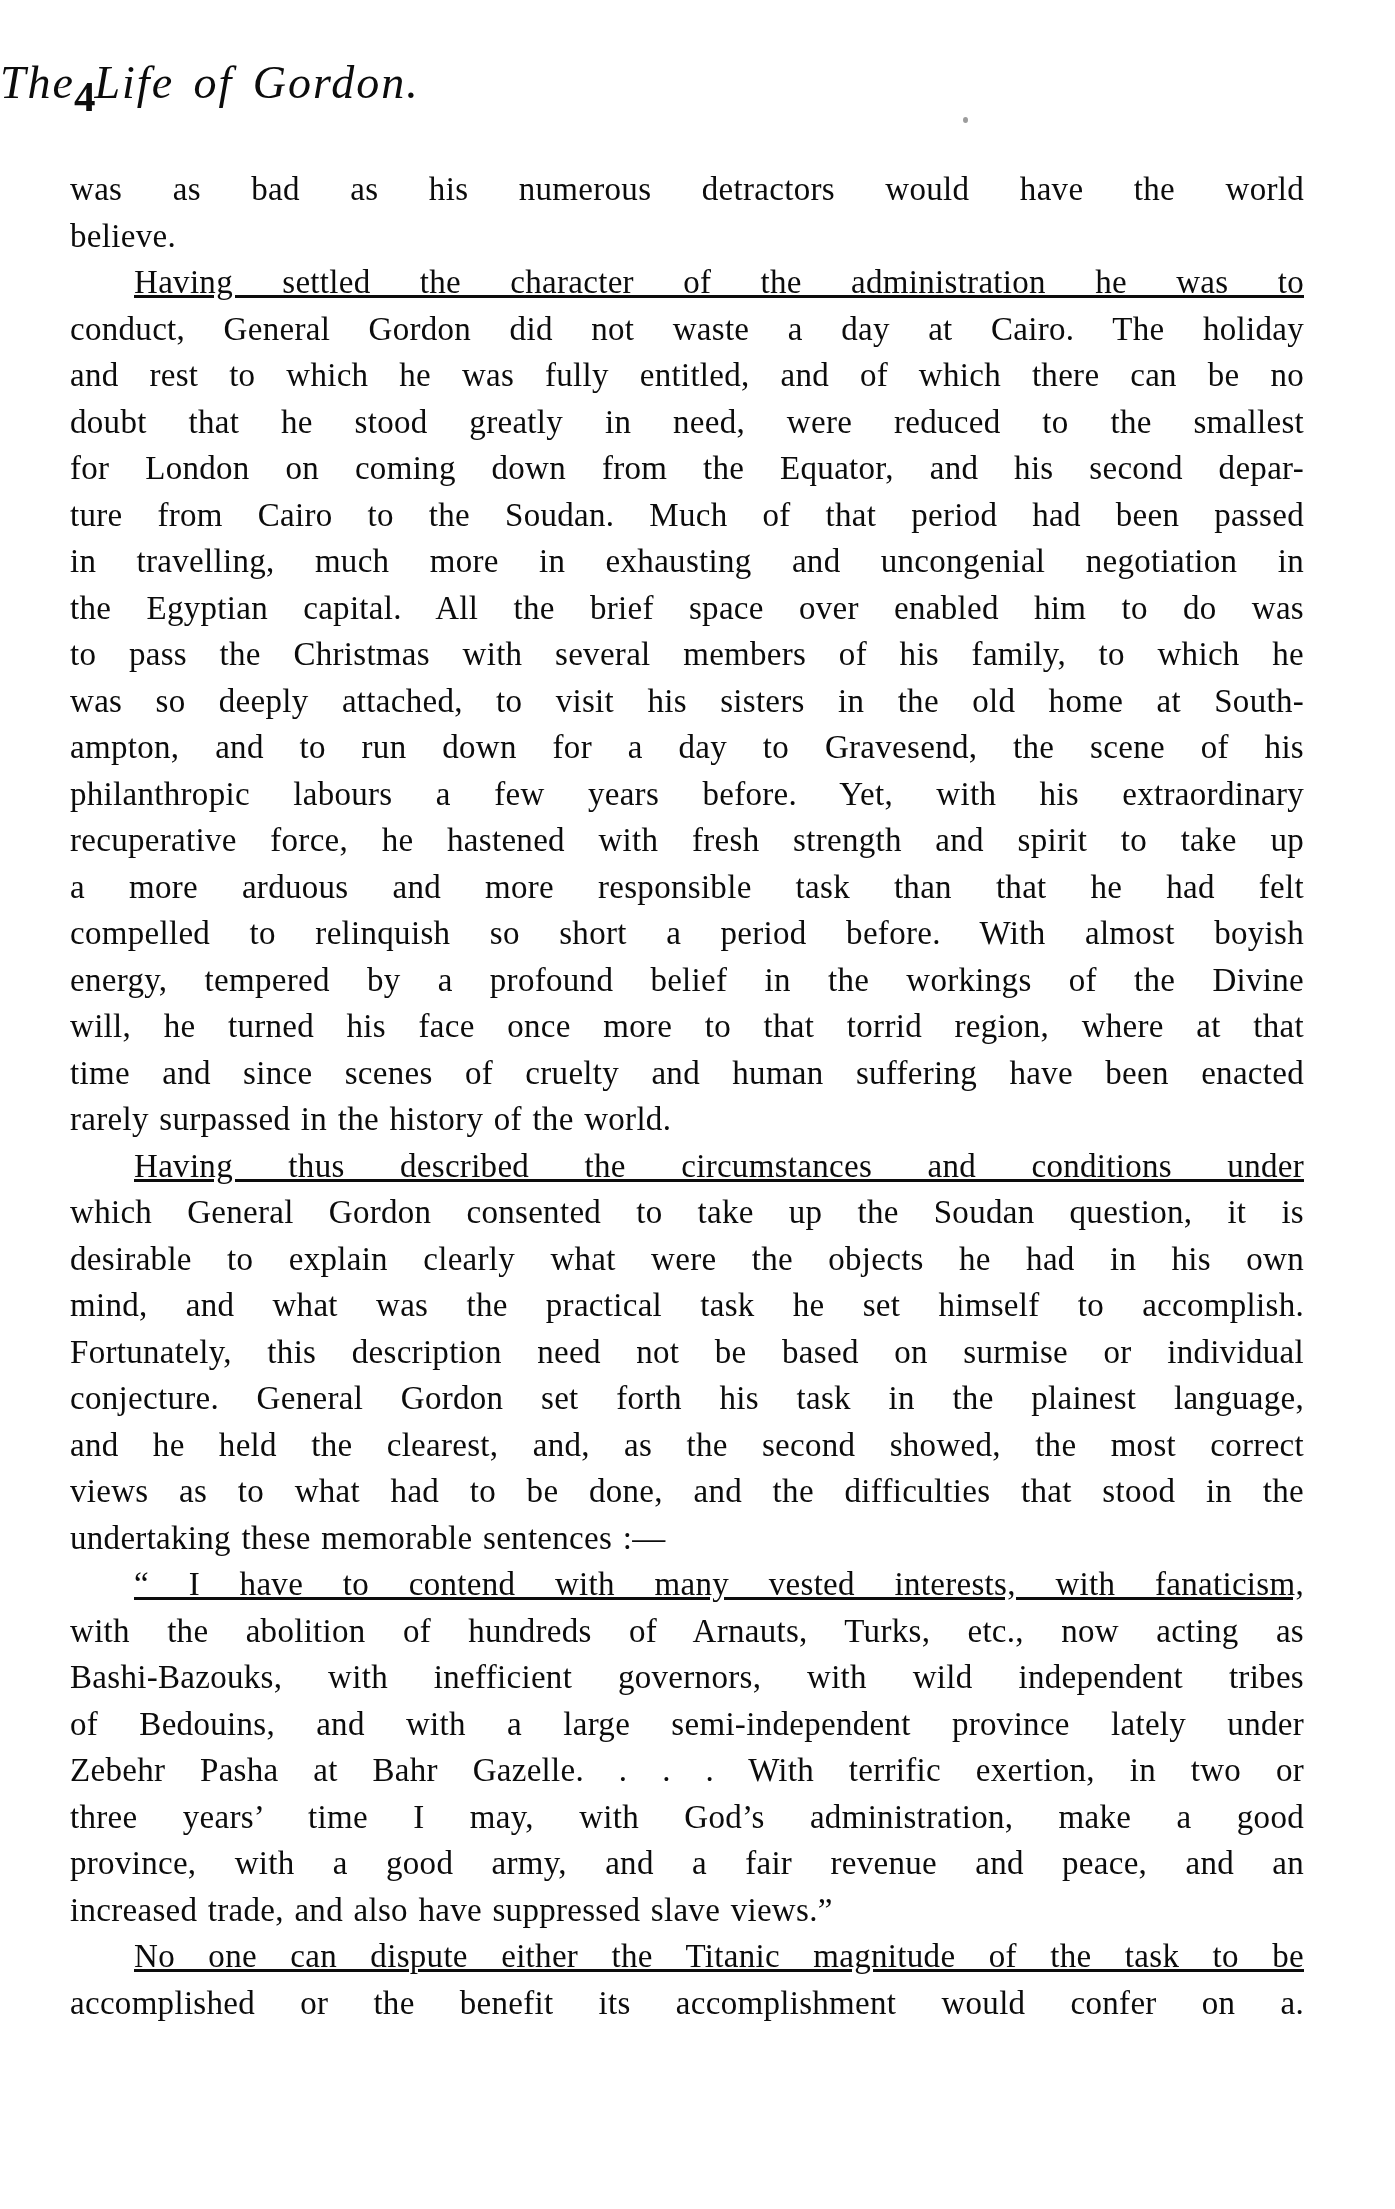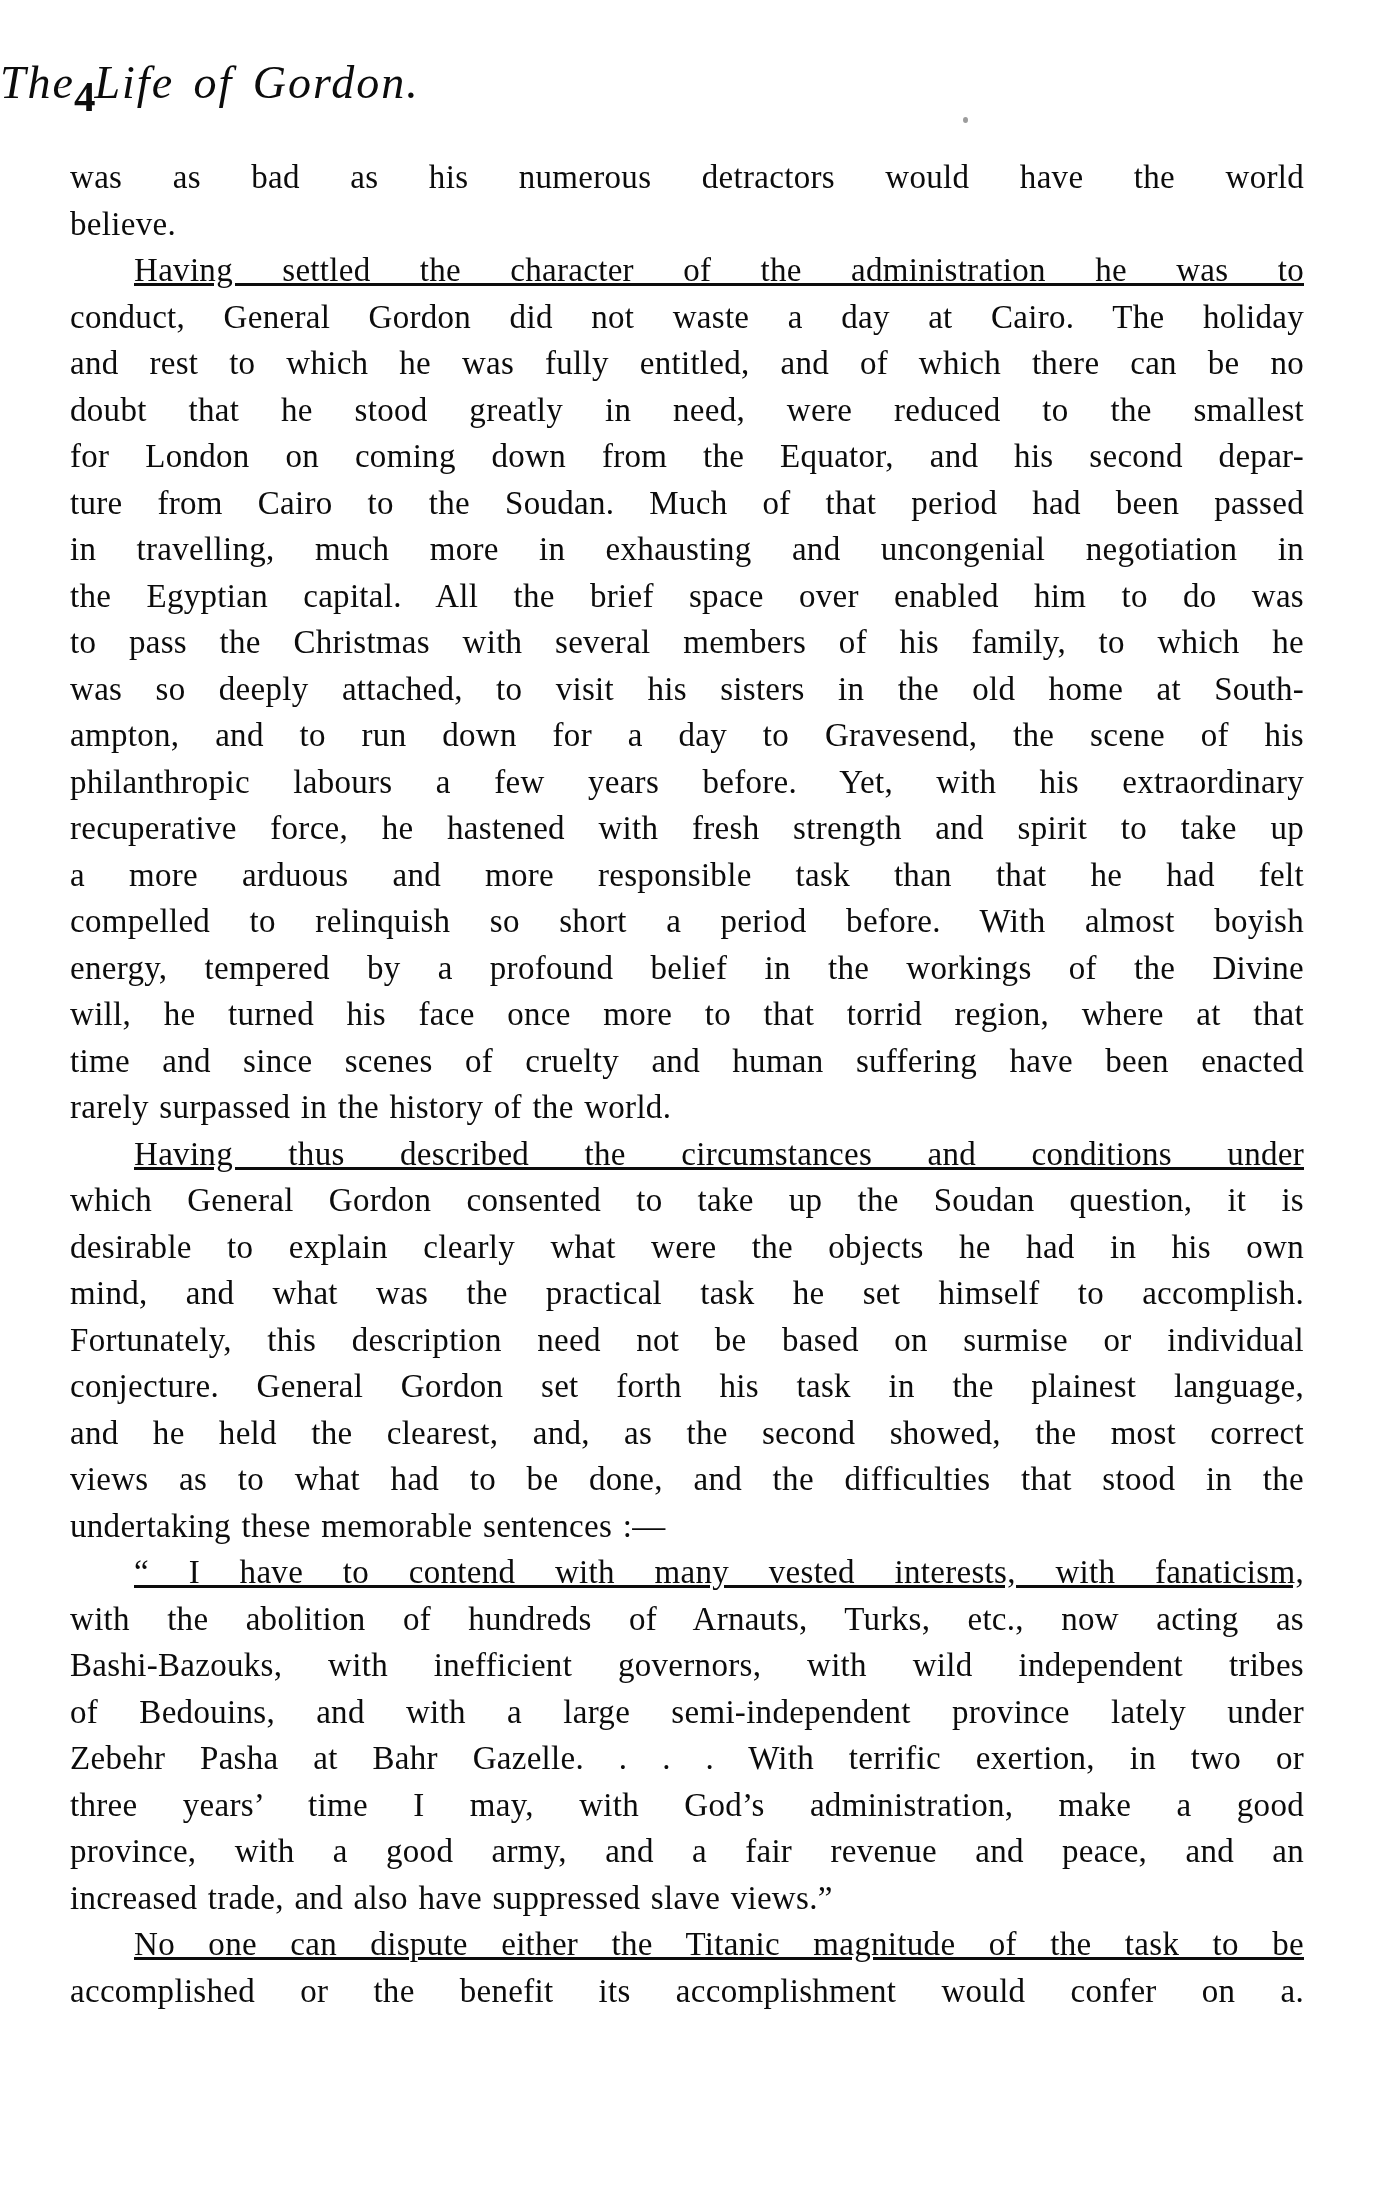--- a/index.html
+++ b/index.html
@@ -37,21 +37,21 @@
     right: 0;
     top: 56px;
     text-align: left;
     font-style: italic;
     font-size: 46px;
     letter-spacing: 2px;
     word-spacing: 6px;
   }
   .text-block {
     position: absolute;
-    top: 154px;
+    top: 166px;
     left: 70px;
     width: 1234px;
   }
   .line {
     font-size: 33px;
     line-height: 46.5px;
     height: 46.5px;
     white-space: nowrap;
     letter-spacing: 0.3px;
     word-spacing: 2px;

